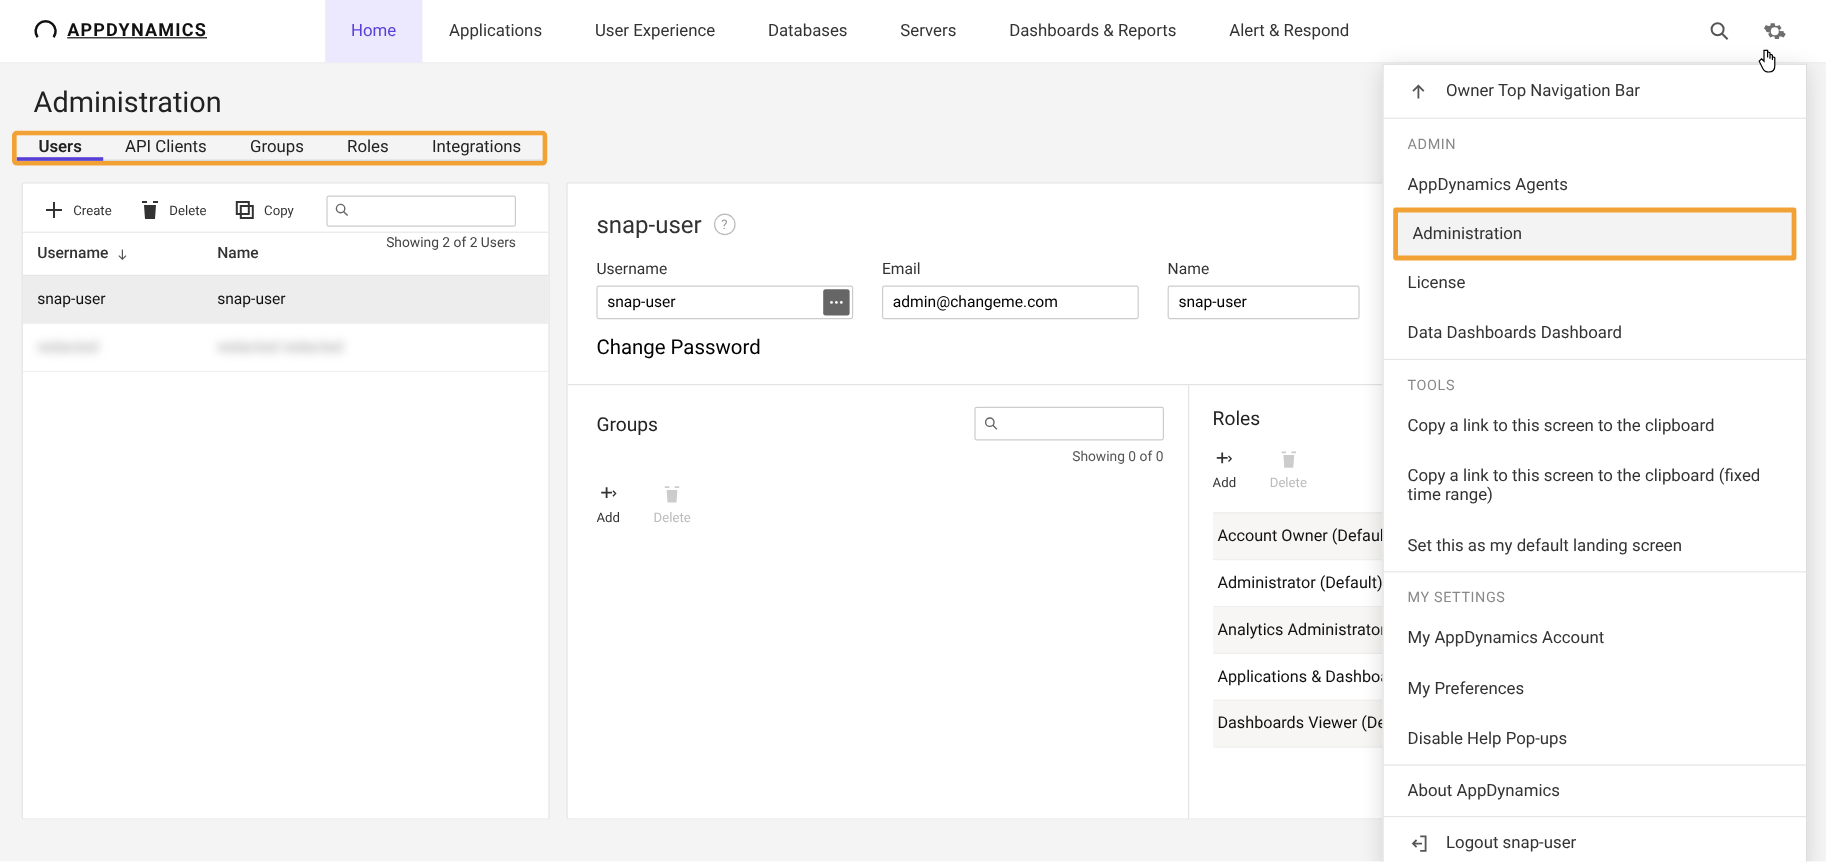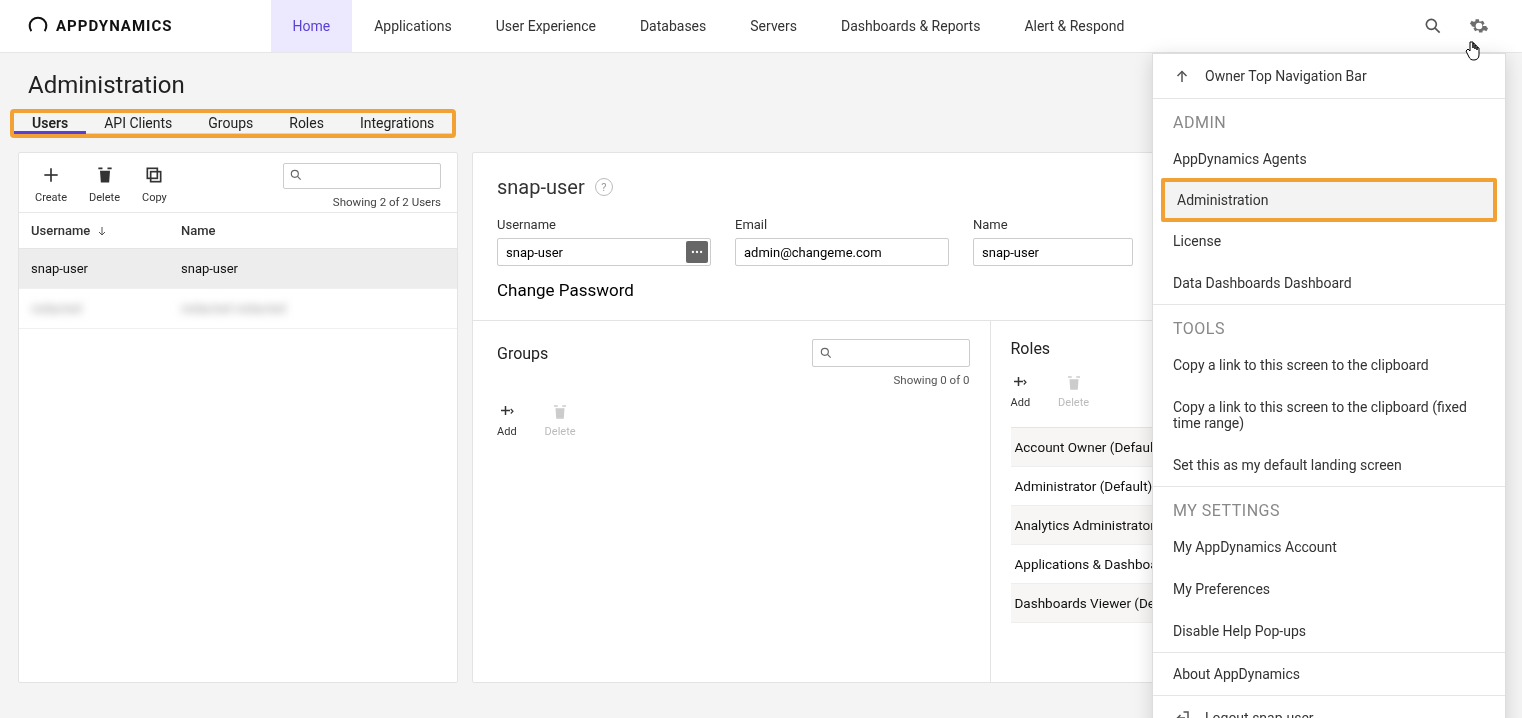--- a/index.html
+++ b/index.html
@@ -1,39 +1,39 @@
 <!DOCTYPE html>
 <html><head>
 <meta charset="utf-8">
 <style>
   * { box-sizing: border-box; margin: 0; padding: 0; font-family: -apple-system, BlinkMacSystemFont, "Segoe UI", Roboto, Arial, sans-serif; }
   body { background: #fff; color: #111; width: 1522px; height: 718px; position: relative; overflow: hidden; }
   .topnav { height: 53px; display:flex; align-items:center; border-bottom:1px solid #e6e6e6; }
-  .logo { display:flex; align-items:center; gap:8px; padding:0 28px; font-weight:700; letter-spacing:1px; font-size:15px; }
+  .logo { display:flex; align-items:flex-start; gap:8px; padding:0 28px; font-weight:700; letter-spacing:1px; font-size:15px;text-decoration:underline; }
   .logo svg { width:20px; height:20px; }
   .nav-tabs { display:flex; align-items:stretch; height:100%; margin-left:70px; }
   .nav-tab { display:flex; align-items:center; padding:0 22px; font-size:14px; color:#333; cursor:pointer; }
   .nav-tab.active { background:#ece8fe; color:#5a3fd6; }
   .nav-right { margin-left:auto; display:flex; align-items:center; gap:24px; padding-right:32px; }
   .icon-btn { width:22px; height:22px; display:flex; align-items:center; justify-content:center; color:#555; cursor:pointer; }
 
   .page { background:#f4f4f4; height:calc(100% - 53px); padding:0; position:relative;}
   .page-title { font-size:24px; font-weight:400; color:#222; padding:18px 28px 10px; }
   .subtab-wrap { border:4px solid #f2a235; border-radius:4px; display:inline-block; margin-left:10px;}
   .subtabs { display:flex; background:#f4f4f4; border-bottom:1px solid #d5d5d5;}
   .subtab { padding:2px 18px; font-size:14px; color:#222; cursor:pointer; position:relative;}
   .subtab.active { font-weight:600; }
   .subtab.active::after { content:""; position:absolute; left:0; right:0; bottom:-1px; height:3px; background:#5a3fd6; }
 
   .content-row { display:flex; padding:14px 18px 0 18px; gap:14px; height: calc(100% - 120px); overflow:hidden;}
   .panel-left { width:440px; background:#fff; border:1px solid #e3e3e3; border-radius:2px; display:flex; flex-direction:column;}
   .toolbar { display:flex; align-items:flex-start; padding:12px 16px 8px; gap:22px; border-bottom:1px solid #e8e8e8; position:relative;}
-  .tool-btn { display:flex; flex-direction:column; align-items:center; gap:6px; font-size:11px; color:#333; cursor:pointer;}
+  .tool-btn { display:flex; flex-direction:row; align-items:center; gap:6px; font-size:11px; color:#333; cursor:pointer;}
   .tool-btn svg { width:20px; height:20px; }
-  .search-box { position:absolute; right:16px; top:10px; display:flex; flex-direction:column; align-items:flex-end;}
+  .search-box { position:absolute; right:27px; top:10px; display:flex; flex-direction:column; align-items:flex-end;}
   .search-box input { width:158px; height:26px; border:1px solid #ccc; border-radius:2px; padding:0 6px 0 26px; font-size:13px;}
   .search-box .mag { position:absolute; left:6px; top:5px; color:#666;}
   .showing { font-size:11.5px; color:#444; margin-top:6px;}
   .table-head { display:flex; align-items:center; border-bottom:1px solid #e5e5e5; font-size:13px; color:#333; font-weight:500;}
   .th-user { width:150px; padding:10px 12px; display:flex; align-items:center; gap:6px;}
   .th-name { flex:1; padding:10px 12px;}
   .table-row { display:flex; align-items:center; border-bottom:1px solid #f0f0f0; font-size:13px; }
   .table-row.selected { background:#ededed;}
   .td-user { width:150px; padding:12px;}
   .td-name { flex:1; padding:12px;}
@@ -66,21 +66,21 @@
   .sub-action.disabled{color:#bbb;cursor:default;}
   .sub-action svg{width:18px;height:18px;}
   .role-list { margin-top:18px; border-top:1px solid #e5e5e5;}
   .role-row { padding:11px 4px; border-bottom:1px solid #eee; font-size:13.5px; background:#f7f6f4;}
   .role-row.alt{background:#fff;}
 
   
   .settings-menu { position:absolute; top:53px; right:16px; width:354px; background:#fff; border:1px solid #ddd; box-shadow:0 4px 18px rgba(0,0,0,.15); z-index:10; font-size:14px;}
   .menu-item { padding:13px 20px; display:flex; align-items:center; gap:14px; cursor:pointer; color:#333;}
   .menu-sep { border-top:1px solid #e5e5e5;}
-  .menu-header { padding:14px 20px 6px; font-size:16px; letter-spacing:.5px; color:#888;}
+  .menu-header { padding:14px 20px 6px; font-size:12px; letter-spacing:.5px; color:#888;}
   .menu-item.highlight { border:4px solid #f2a235; border-radius:2px; margin:-2px 8px; padding:10px 12px; background:#f3f3f3;}
   .cursor-hand { position:absolute; top:40px; right:40px; z-index:100;}
 </style>
 </head>
 <body>
 
 <div class="topnav">
   <div class="logo">
     <svg viewBox="0 0 24 24" fill="none" stroke="currentColor" stroke-width="2.5">
         <path d="M4 18 A10 10 0 1 1 20 18"></path>

